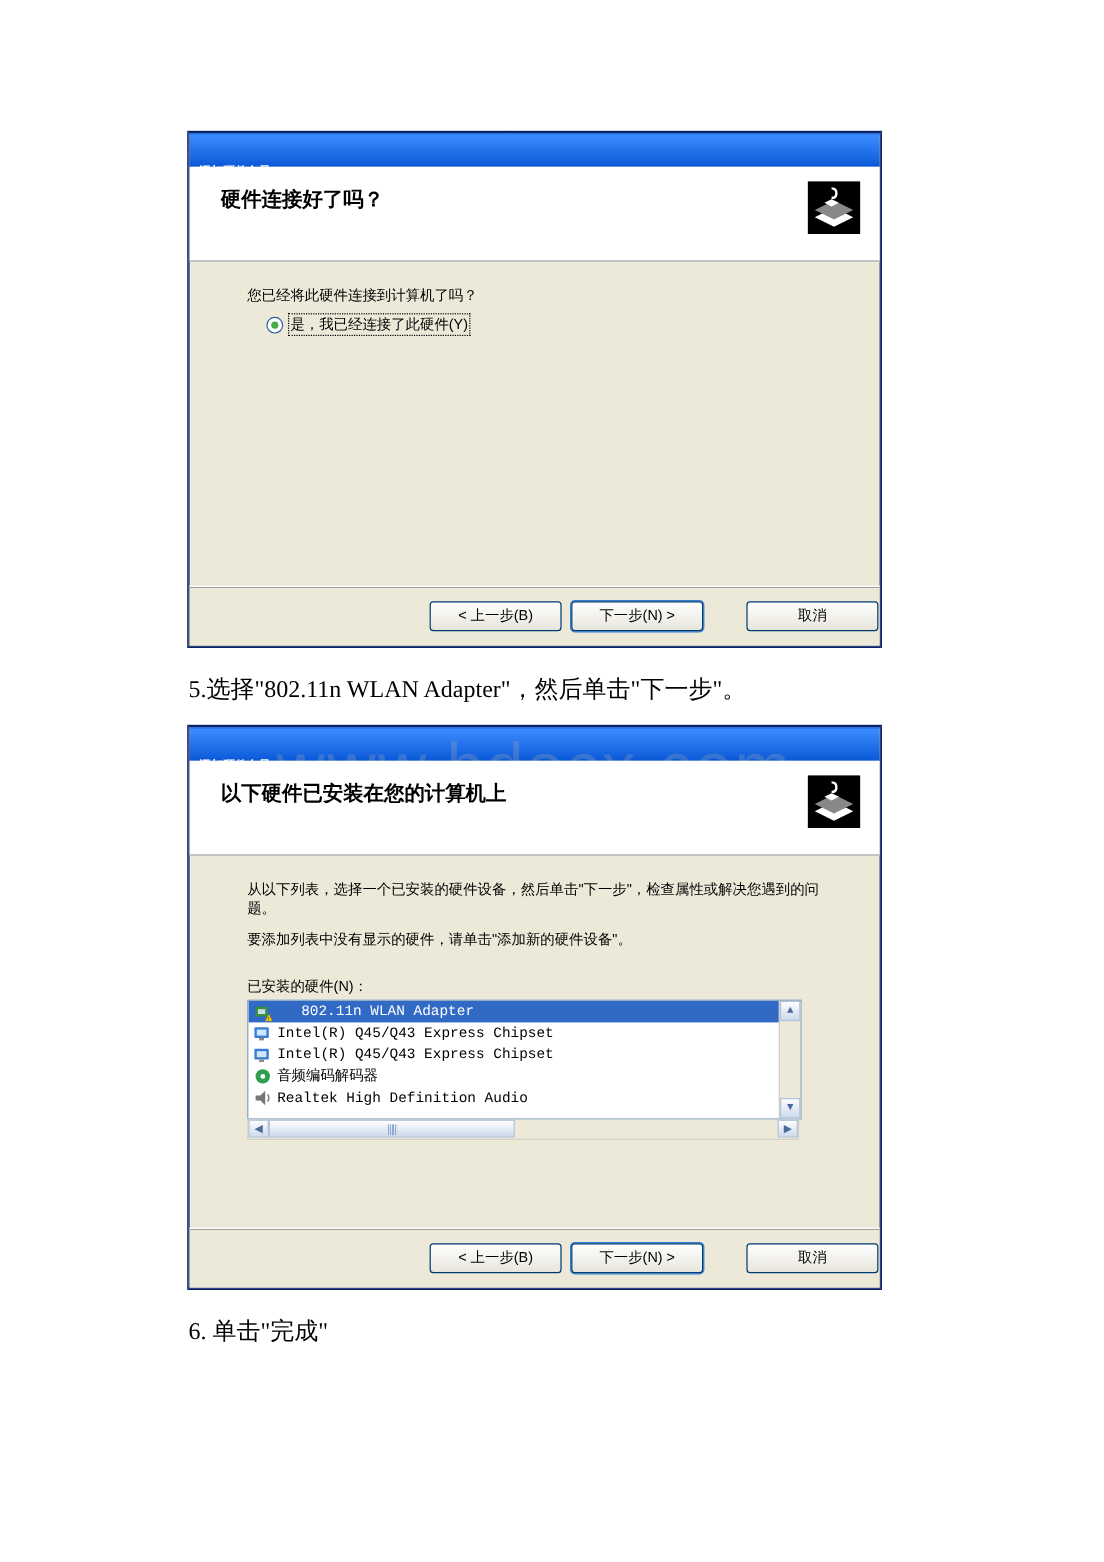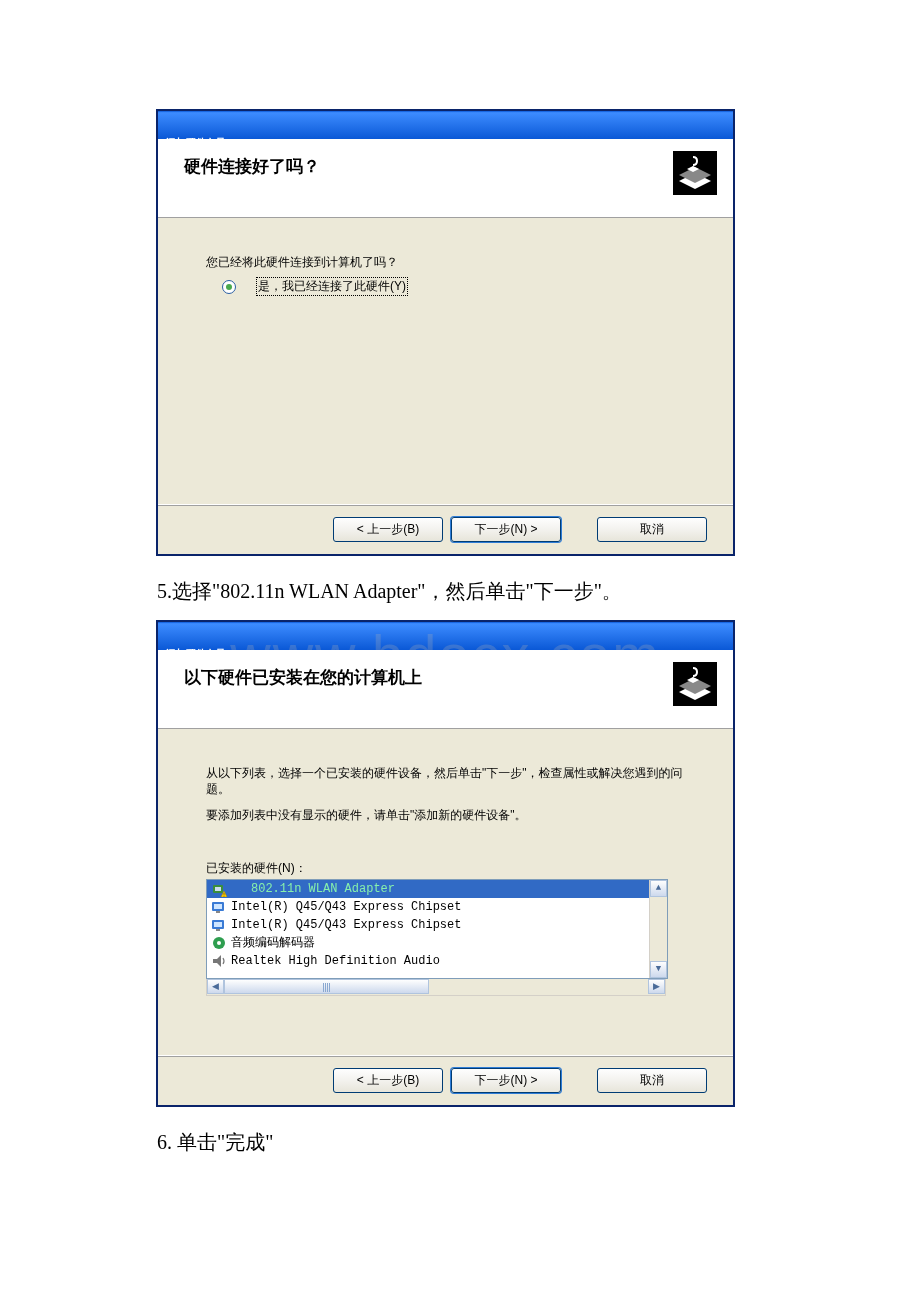--- a/index.html
+++ b/index.html
@@ -47,39 +47,39 @@
     font-family: SimSun, sans-serif;
     flex: 1;
     padding-top: 4px;
   }
   .header-icon {
     width: 44px;
     height: 44px;
     flex-shrink: 0;
   }
   .body-area {
-    padding: 36px 38px 10px 48px;
+    padding: 20px 38px 10px 48px;
     font-size: 12px;
     font-family: SimSun, sans-serif;
     color: #000;
   }
   .body-area-1 {
     min-height: 240px;
   }
   .body-area-2 {
     min-height: 280px;
   }
   .prompt-line {
     margin-bottom: 6px;
   }
   .radio-row {
     display: flex;
     align-items: center;
     margin: 2px 0 2px 16px;
-    gap: 20px;
+    gap: 4px;
   }
   .radio {
     width: 12px;
     height: 12px;
     border-radius: 50%;
     border: 1px solid #2b5fa3;
     background: #fff;
     display: inline-flex;
     align-items: center;
     justify-content: center;
@@ -95,21 +95,21 @@
   .radio-label {
     font-size: 12px;
   }
   .radio-label.dashed {
     border: 1px dotted #000;
     padding: 0 1px;
   }
   .button-bar {
     border-top: 1px solid #fff;
     box-shadow: inset 0 1px 0 #a0a0a0;
-    padding: 12px 26px;
+    padding: 12px 1px;
     display: flex;
     justify-content: flex-end;
     gap: 8px;
     background: #ece9d8;
   }
   .xp-button {
     min-width: 92px;
     height: 23px;
     font-size: 12px;
     font-family: SimSun, sans-serif;
@@ -128,21 +128,21 @@
   .btn-gap {
     width: 20px;
   }
   .instr-text {
     font-family: "Times New Roman", SimSun, serif;
     font-size: 20px;
     margin: 22px 0 16px 0;
     line-height: 1.4;
   }
   .list-label {
-    margin-top: 36px;
+    margin-top: 22px;
     margin-bottom: 2px;
   }
   .listbox-wrap {
     position: relative;
   }
   .listbox {
     width: 460px;
     height: 98px;
     border: 1px solid #7f9db9;
     background: #fff;
@@ -183,21 +183,21 @@
   }
   .list-item {
     display: flex;
     align-items: center;
     height: 18px;
     padding-left: 4px;
     gap: 4px;
   }
   .list-item.selected {
     background: #316ac5;
-    color: #86efac;
+    color: #ffffff;
     gap: 24px;
   }
   .li-icon {
     width: 16px;
     height: 16px;
     flex-shrink: 0;
   }
   .hscroll {
     width: 460px;
     height: 17px;

